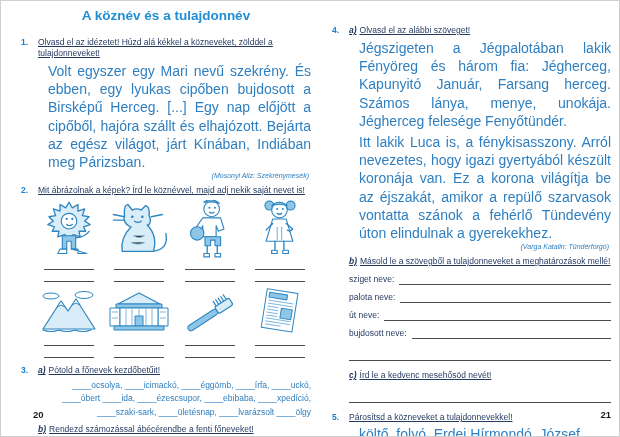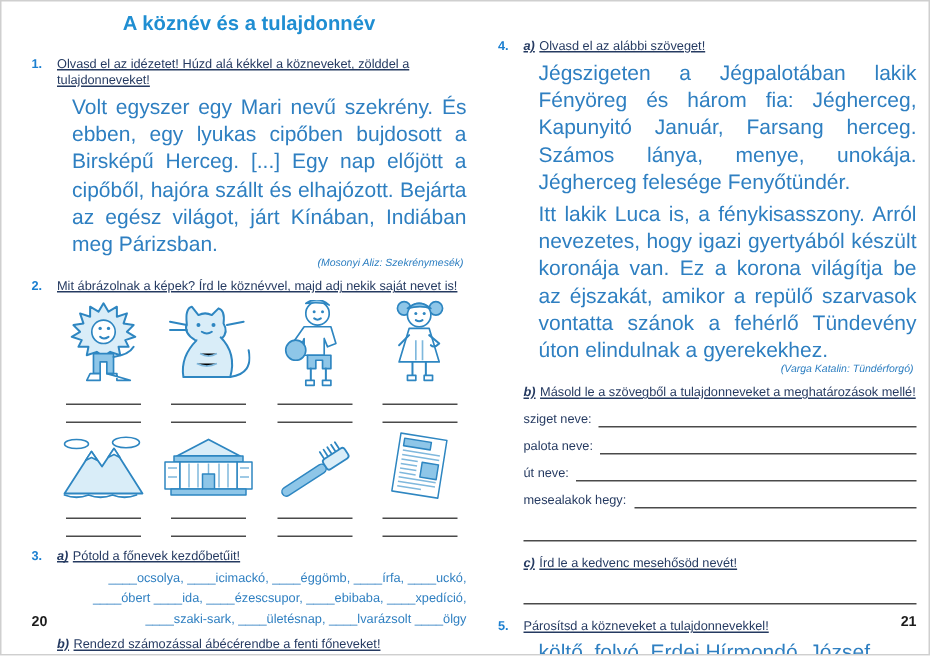--- a/index.html
+++ b/index.html
@@ -32,21 +32,21 @@
   .flabel{flex:none;padding-right:5px;line-height:1.2;}
   .fline{flex:1;border-bottom:1px solid #4a4a4a;height:10px;}
   .fullline{border-bottom:1px solid #4a4a4a;height:12px;margin-top:9px;}
 
   .pairhead{display:flex;margin-top:8px;color:#253a61;font-size:8px;}
   .pairhead span{flex:1;text-align:center;}
   .pairrow{display:flex;gap:16px;height:13px;}
   .pline{flex:1;border-bottom:1px solid #4a4a4a;}
 
   .pagenum{position:absolute;bottom:16px;color:#1c1c1c;font-size:9.5px;font-weight:bold;}
-  .pagenum.pl{left:0;}
+  .pagenum.pl{left:12px;}
   .pagenum.pr{right:0;margin-top:12px;}
 
   svg .st{stroke:#2e86c1;stroke-width:1.2;fill:none;stroke-linecap:round;stroke-linejoin:round;}
   svg .fl{stroke:#2e86c1;stroke-width:1.2;fill:#d9edf8;stroke-linejoin:round;}
   svg .fd{stroke:#2e86c1;stroke-width:1;fill:#8ec6e8;stroke-linejoin:round;}
   svg .fw{stroke:#2e86c1;stroke-width:1;fill:#ffffff;stroke-linejoin:round;}
   svg .ln{stroke:#7fb8dd;stroke-width:1;}
 </style>
 </head>
 <body>
@@ -224,21 +224,21 @@
         </div>
         <div class="field">
           <span class="flabel">palota neve:</span>
           <span class="fline"></span>
         </div>
         <div class="field">
           <span class="flabel">út neve:</span>
           <span class="fline"></span>
         </div>
         <div class="field">
-          <span class="flabel">mesealakok hegy:</span>
+          <span class="flabel">bujdosott neve:</span>
           <span class="fline"></span>
         </div>
         <div class="fullline"></div>
 
         <p class="instr" style="margin-top:9px;"><span class="sub">c)</span><span>Írd le a kedvenc mesehősöd nevét!</span></p>
         <div class="fullline"></div>
       </div>
     </div>
 
     <div class="ex" style="margin-top:9px;">

